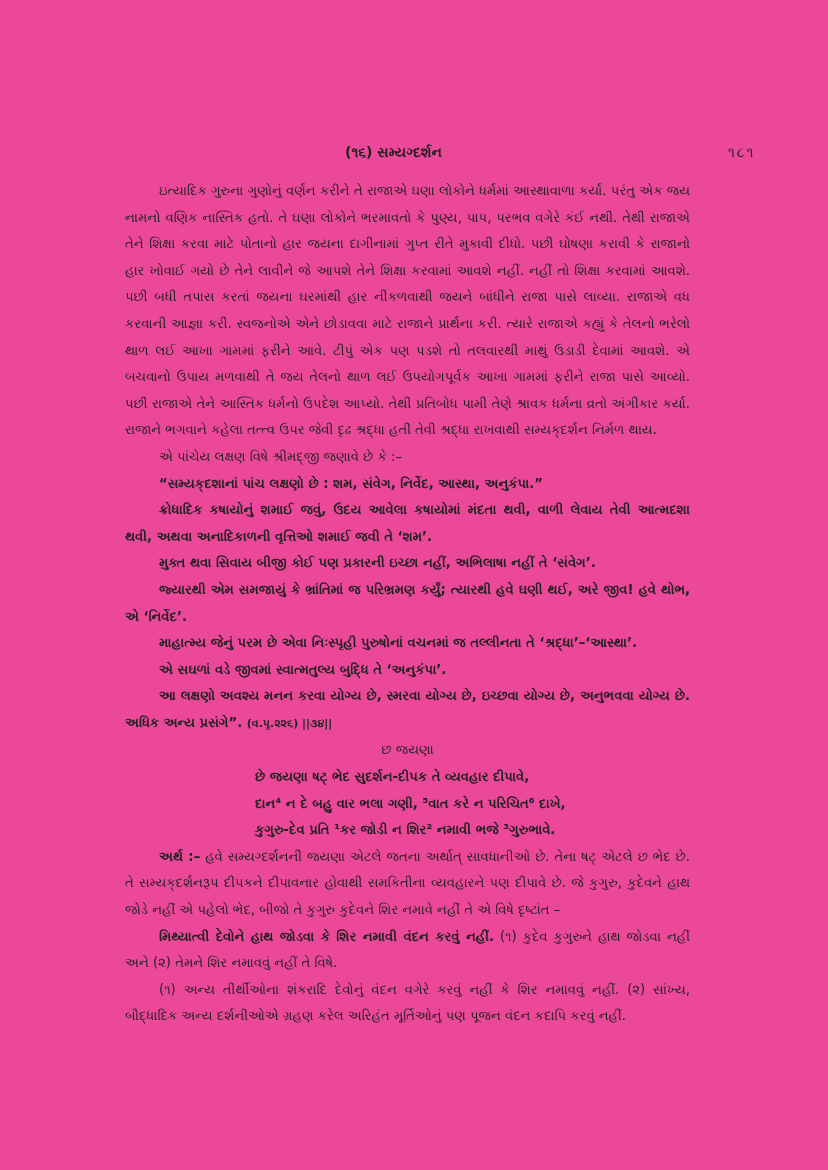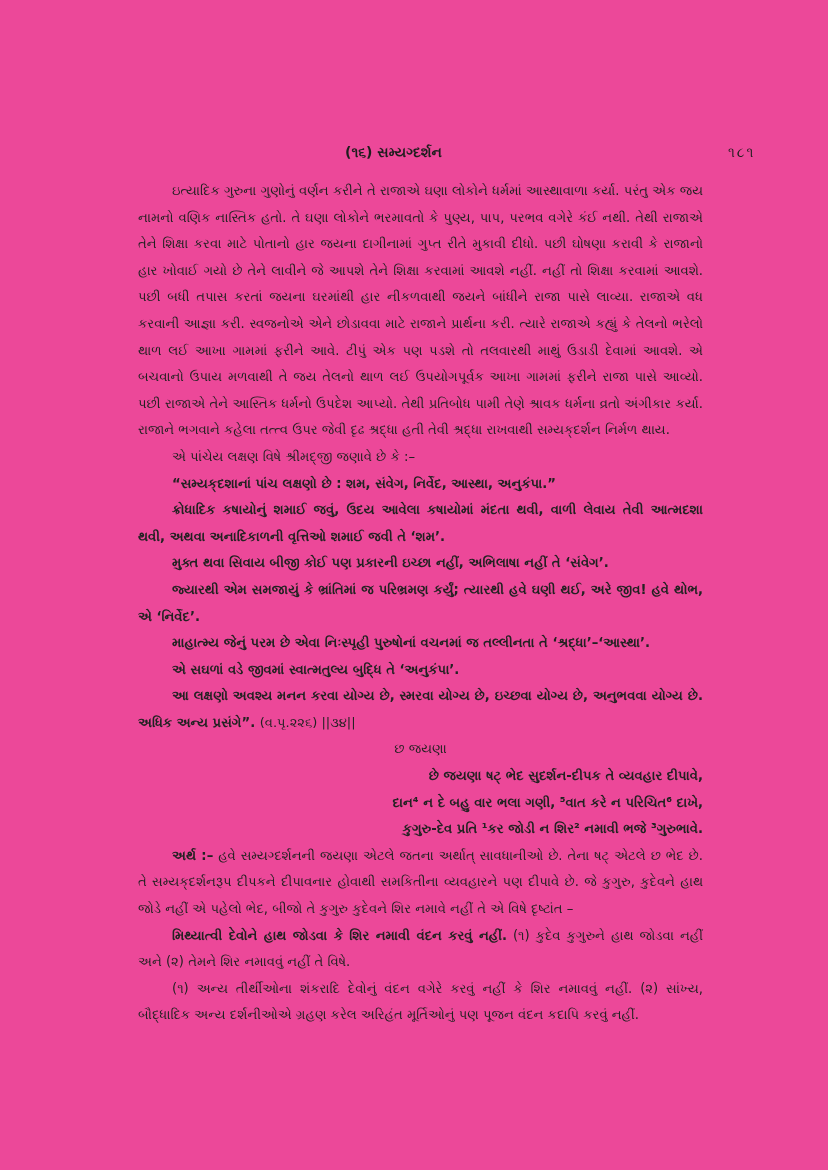--- a/index.html
+++ b/index.html
@@ -1,27 +1,27 @@
 <!DOCTYPE html>
 <html><head>
 <meta charset="utf-8">
 <style>
   html, body { margin:0; padding:0; background:#ffffff; }
   body { width:828px; height:1170px; position:relative; overflow:hidden;
          font-family:"DejaVu Sans","Liberation Sans",sans-serif; color:#222; }
   .page { position:absolute; left:0; top:0; width:828px; height:1170px; background:#ec4899; }
   .running-head { position:absolute; top:144px; left:345px; font-size:14px; font-weight:bold; color:#1e1e1e; }
   .page-no { position:absolute; top:144px; left:688px; font-size:14px; letter-spacing:2px; color:#1e1e1e;margin-left:40px; }
-  .body { position:absolute; left:125px; top:178px; width:565px; font-size:13.2px; line-height:26.6px; text-align:justify;margin-left:13px; }
+  .body { position:absolute; left:125px; top:178px; width:565px; font-size:13.2px; line-height:26.6px; text-align:justify; }
   .body p { margin:0; }
   .indent { text-indent:34px; }
   .b { font-weight:bold; }
-  .ref { font-size:13px; font-weight:normal; }
+  .ref { font-size:11px; font-weight:bold; }
   .center-head { text-align:center; font-weight:normal; margin:0; }
-  .verse { padding-left:130px; font-weight:bold; text-align:right; }
+  .verse { padding-left:130px; font-weight:bold; text-align:left; }
   .verse p { margin:0; white-space:nowrap; }
 </style>
 </head>
 <body>
 
 <div class="page">
   <div class="running-head">(૧૬) સમ્યગ્દર્શન</div>
   <div class="page-no">૧૮૧</div>
 
   <div class="body">

